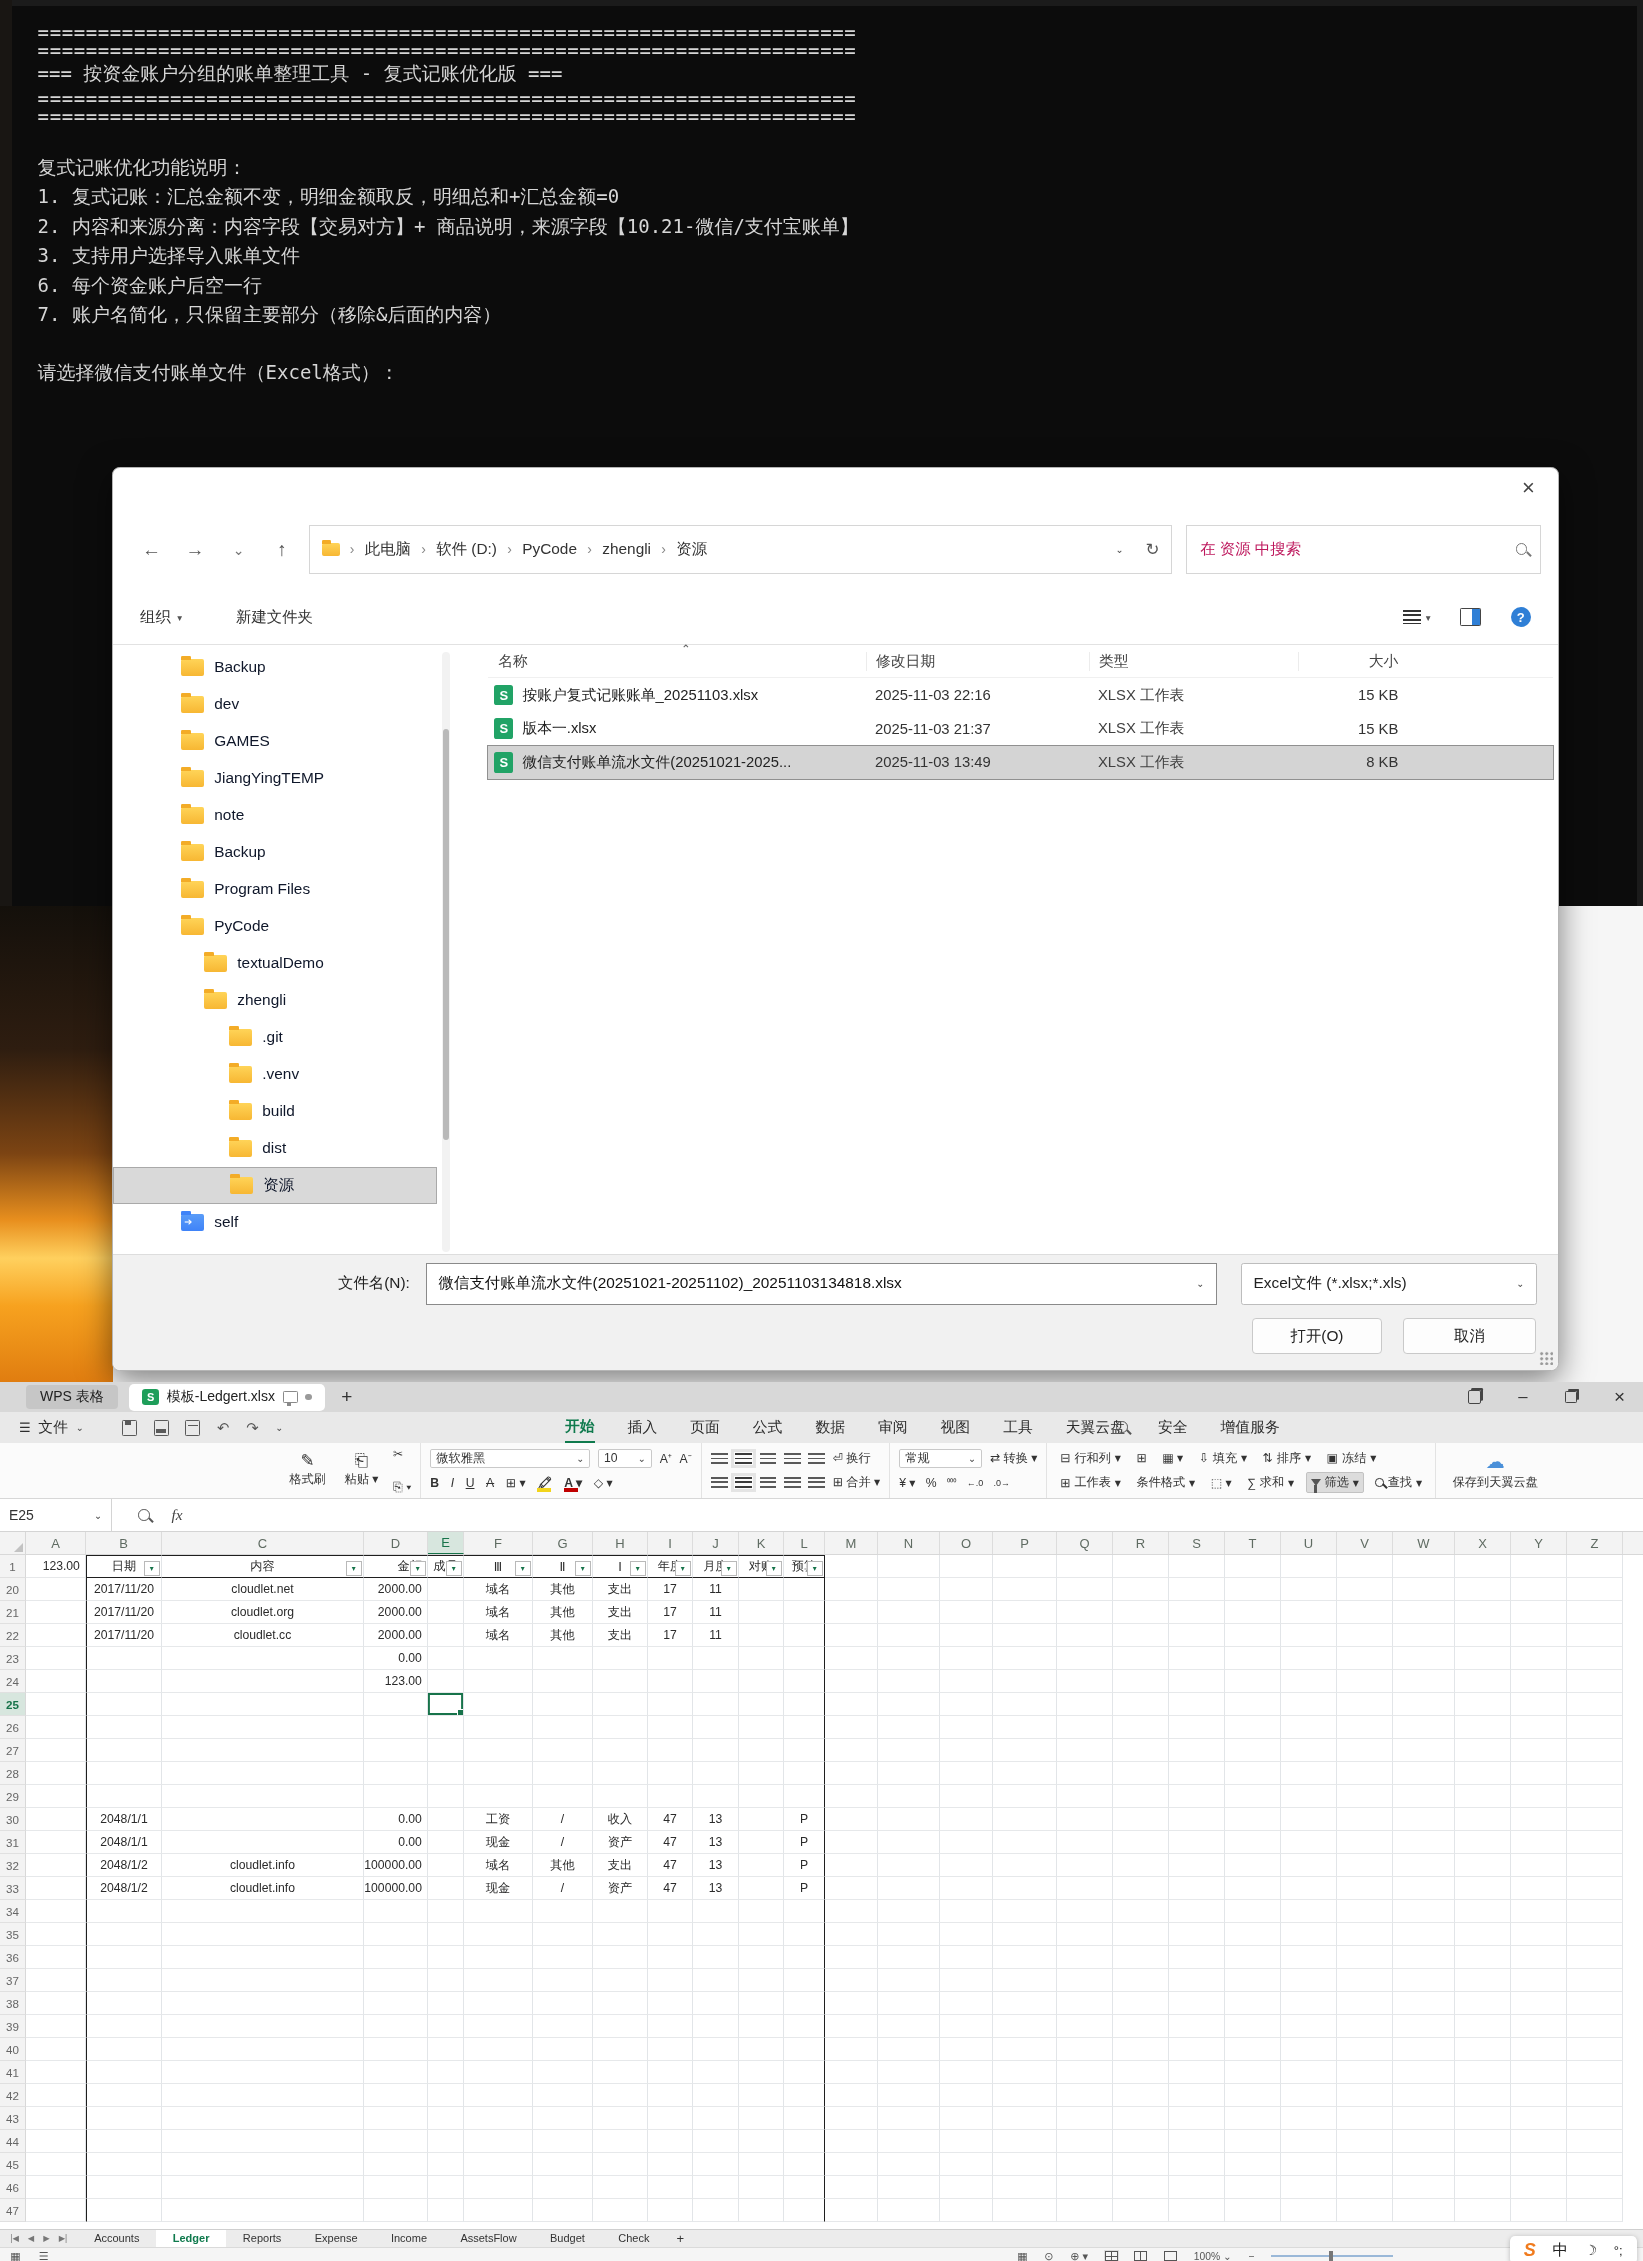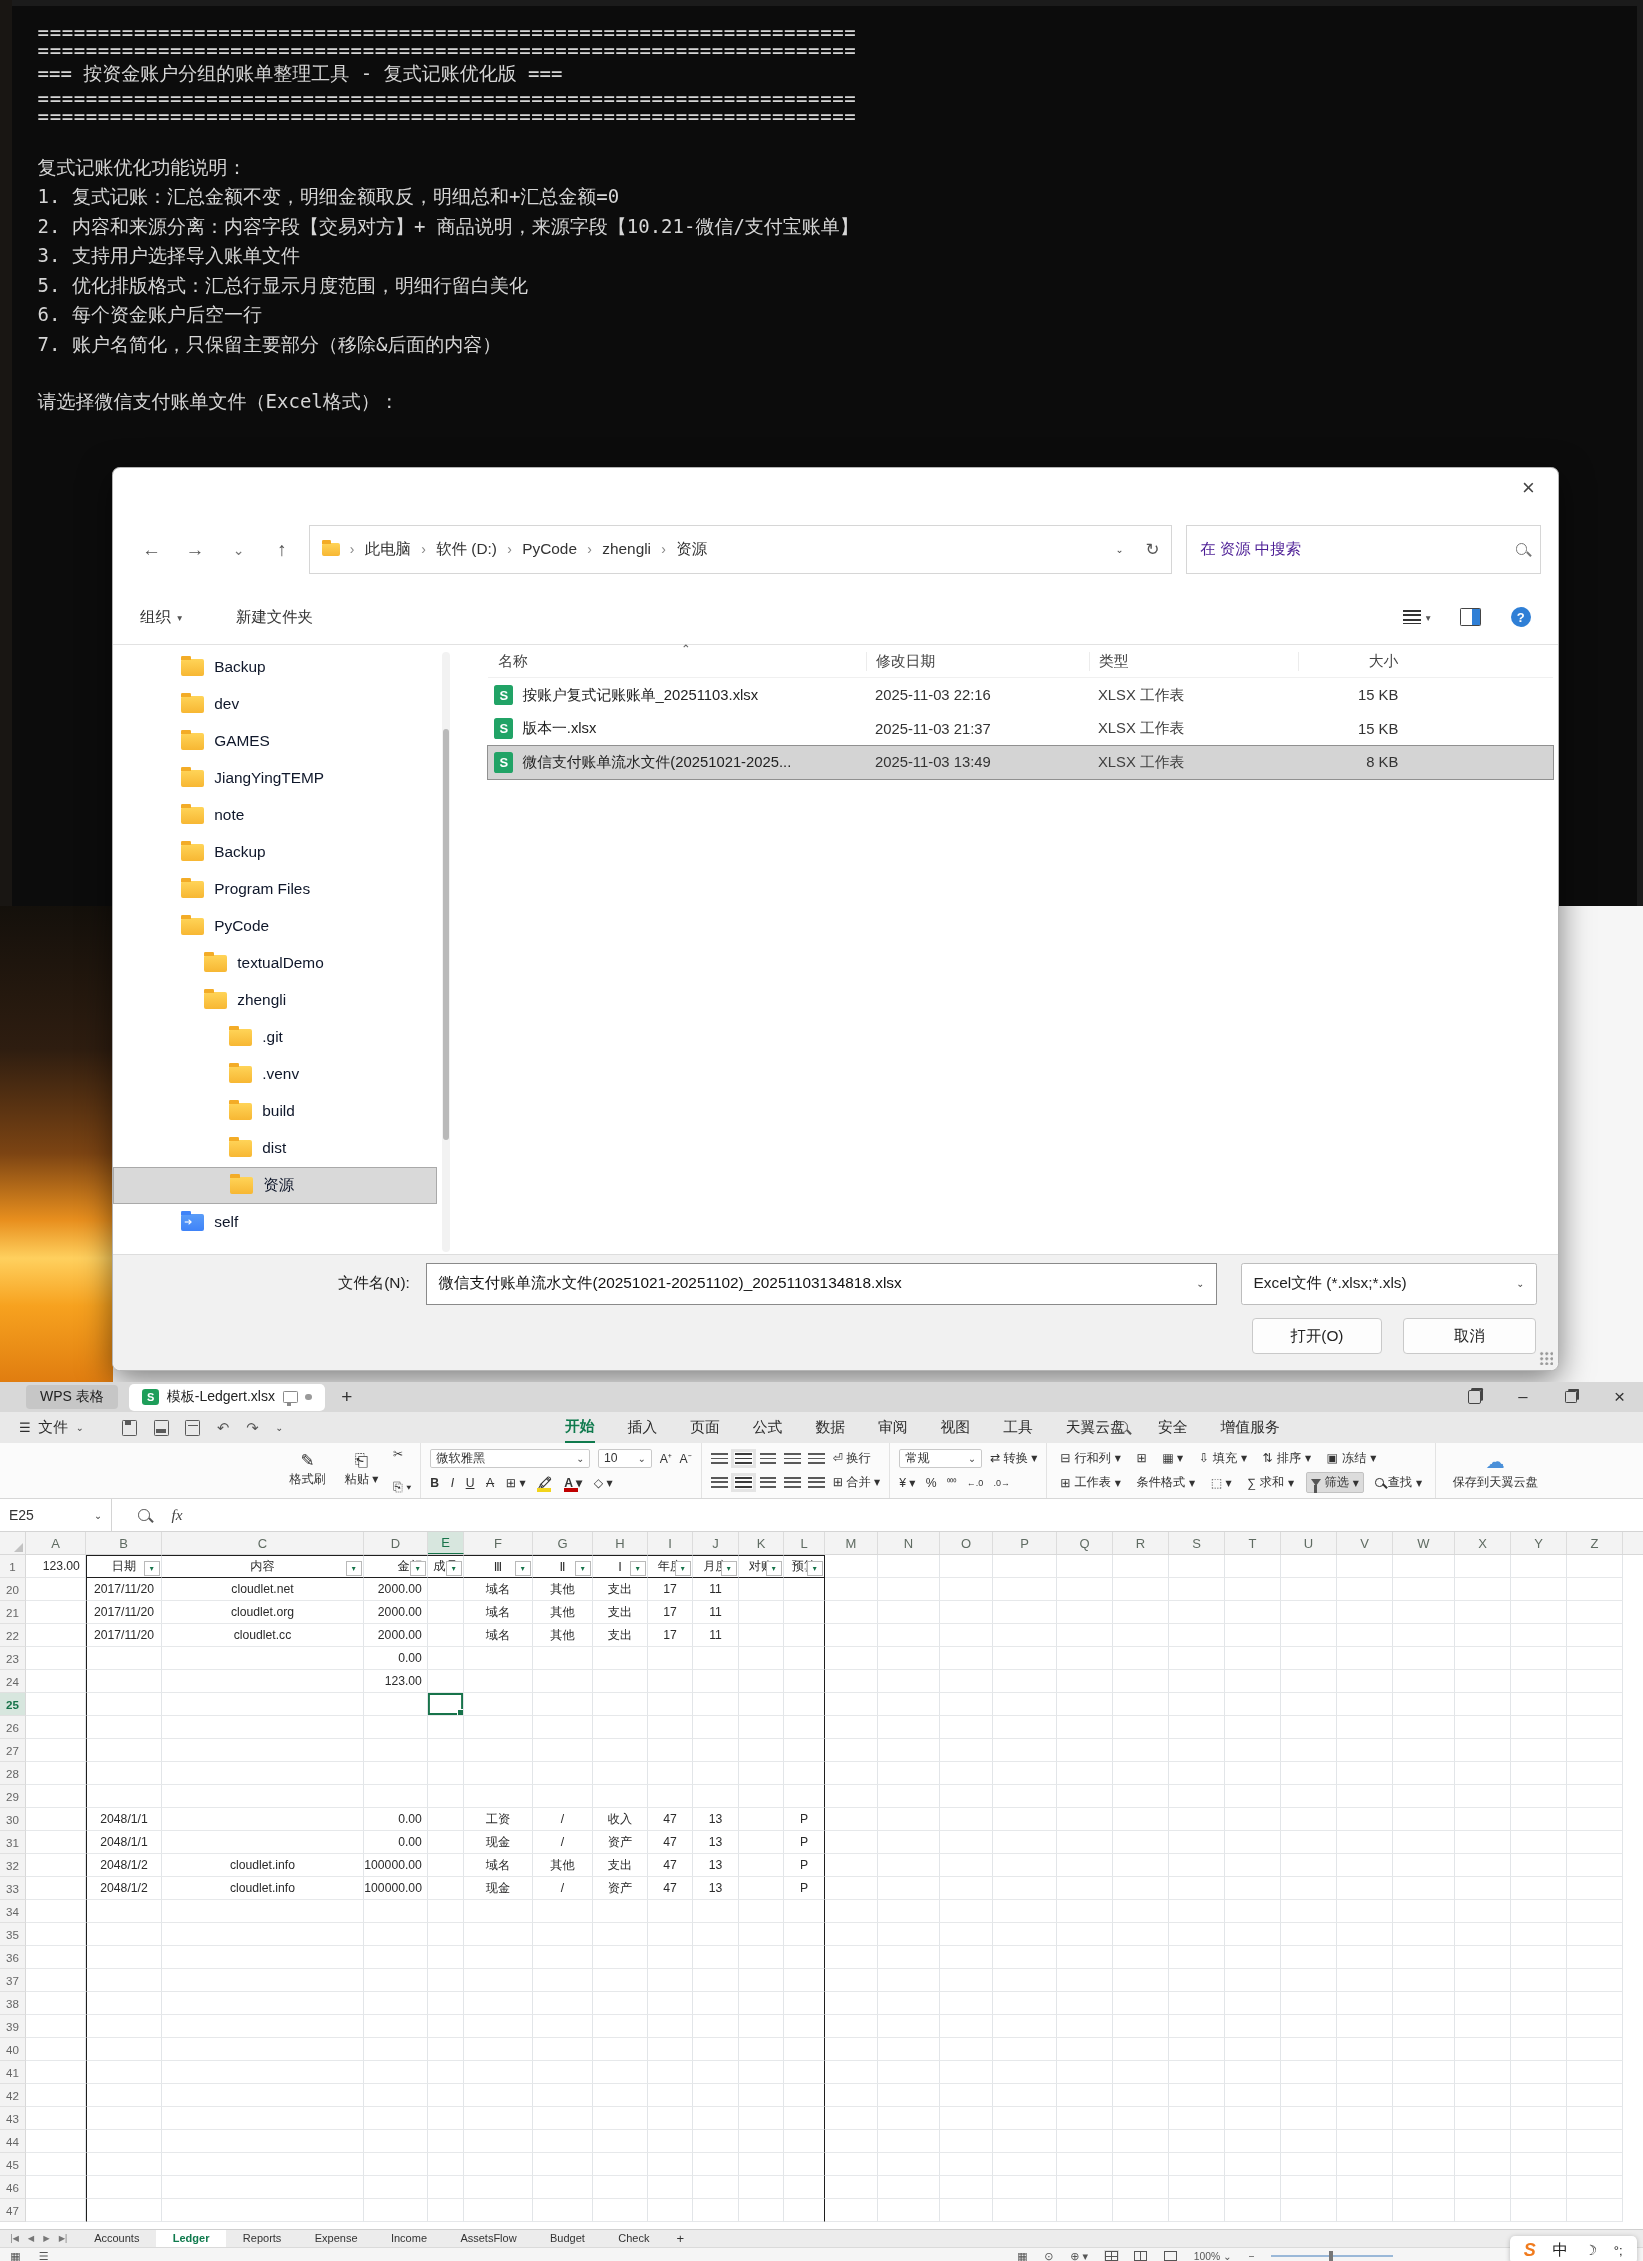--- a/index.html
+++ b/index.html
@@ -29,21 +29,21 @@
   .feather{width:19px;height:19px;}
   .dlg-nav{position:absolute;left:0;top:41px;right:0;height:81px;display:flex;align-items:center;padding:0 16.7px;box-sizing:border-box;}
   .nav-arrow{font-size:19px;color:#555;width:45px;text-align:center;}
   .nav-arrow.small{font-size:14px;color:#777;}
   .addr{width:891px;height:49px;border:0.6px solid #d6d6d6;background:#fff;display:flex;align-items:center;
         padding:0 11.6px;box-sizing:border-box;margin-left:5.1px;font-size:15.4px;color:#333;}
   .addr .crumb-sep{color:#888;margin:0 10.3px;font-size:14px;}
   .addr .crumb{white-space:nowrap;}
   .addr .addr-right{margin-left:auto;display:flex;align-items:center;gap:22px;color:#555;font-size:16.7px;}
   .search{width:366px;height:49px;border:0.6px solid #d6d6d6;margin-left:14px;display:flex;align-items:center;
-          padding:14px 13px;box-sizing:border-box;color:#4c1d95;font-size:15.4px;}
+          padding:14px 13px;box-sizing:border-box;color:#be185d;font-size:15.4px;}
   .dlg-toolbar{position:absolute;left:0;top:122px;right:0;height:55px;display:flex;align-items:center;
                padding:0 27px;box-sizing:border-box;border-bottom:0.6px solid #e2e2e2;font-size:15.4px;color:#333;}
   .tb-item{margin-right:54px;display:flex;align-items:center;gap:6.4px;}
   .tb-right{margin-left:auto;display:flex;align-items:center;gap:29.5px;color:#444;}
   .caret{font-size:9.6px;color:#555;}
   .help-circle{width:20.5px;height:20.5px;border-radius:50%;background:#2f7fd6;color:#fff;font-size:13px;
                display:flex;align-items:center;justify-content:center;font-weight:bold;}
   .pane-icon{width:19px;height:15.4px;border:1.3px solid #444;border-radius:1.3px;position:relative;}
   .pane-icon::after{content:"";position:absolute;right:0;top:0;width:7.7px;height:100%;background:#2f7fd6;}
   .lines-icon{width:18px;height:14px;background:repeating-linear-gradient(#333 0 1.9px,transparent 1.9px 4.5px);}
@@ -214,21 +214,20 @@
         <div class="t-sep">====================================================================</div>
         <div class="t-sep">====================================================================</div>
         <div class="t-line">=== 按资金账户分组的账单整理工具 - 复式记账优化版 ===</div>
         <div class="t-sep">====================================================================</div>
         <div class="t-sep">====================================================================</div>
         <div class="t-blank">&nbsp;</div>
         <div class="t-line">复式记账优化功能说明：</div>
         <div class="t-line">1. 复式记账：汇总金额不变，明细金额取反，明细总和+汇总金额=0</div>
         <div class="t-line">2. 内容和来源分离：内容字段【交易对方】+ 商品说明，来源字段【10.21-微信/支付宝账单】</div>
         <div class="t-line">3. 支持用户选择导入账单文件</div>
-        <div class="t-line">5. 优化排版格式：汇总行显示月度范围，明细行留白美化</div>
         <div class="t-line">6. 每个资金账户后空一行</div>
         <div class="t-line">7. 账户名简化，只保留主要部分（移除&amp;后面的内容）</div>
         <div class="t-blank">&nbsp;</div>
         <div class="t-line">请选择微信支付账单文件（Excel格式）：</div>
       </div>
   </div>
 
   <div class="dialog">
     <div class="dlg-close">×</div>
 

